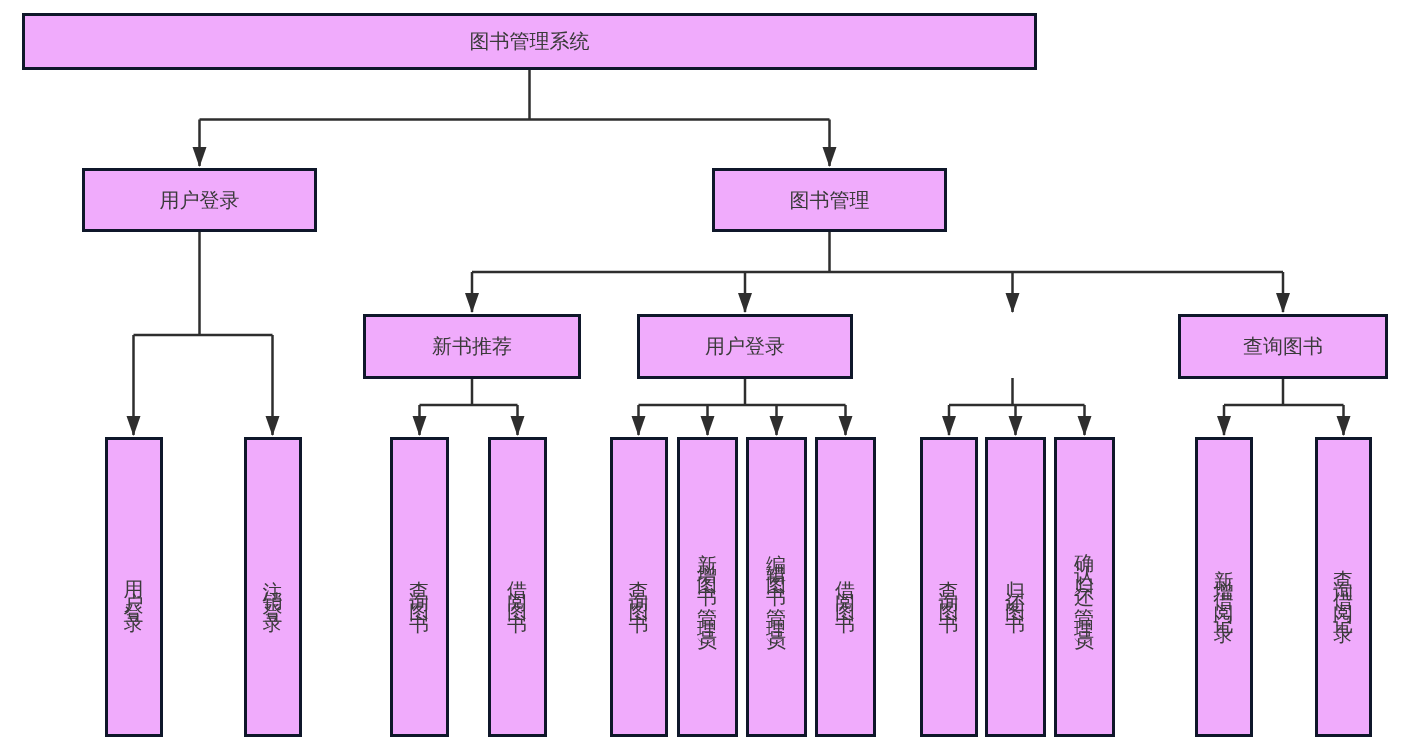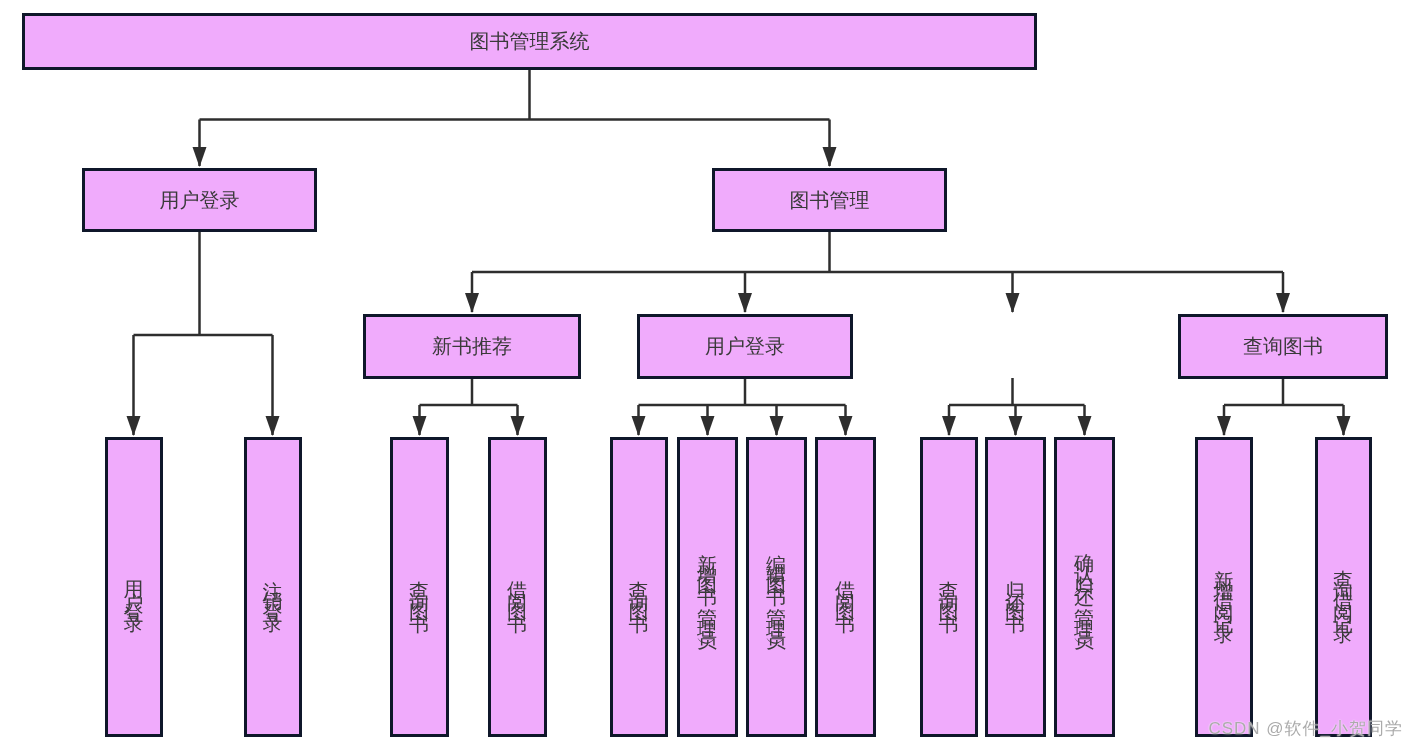--- a/index.html
+++ b/index.html
@@ -171,15 +171,14 @@
     <span class="lbl">确认归还（管理员）</span>
   </div>
 
   <div class="node leaf" style="left:1195px;top:437px;width:58px;height:300px">
     <span class="lbl">新增借阅记录</span>
   </div>
   <div class="node leaf" style="left:1315px;top:437px;width:57px;height:300px">
     <span class="lbl">查询借阅记录</span>
   </div>
 
-  <div class="watermark">CSDN @软件_小贺同学</div>
 
 </div>
 
 </body></html>

